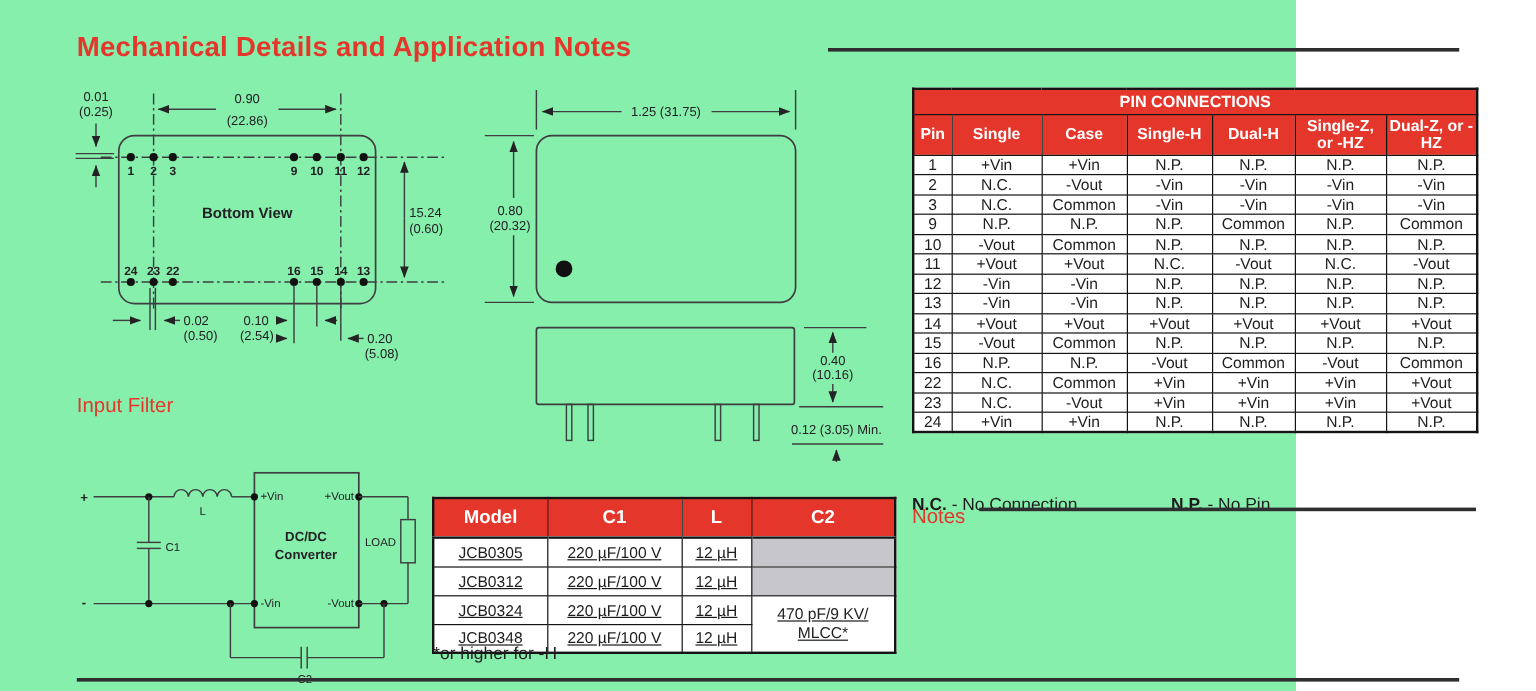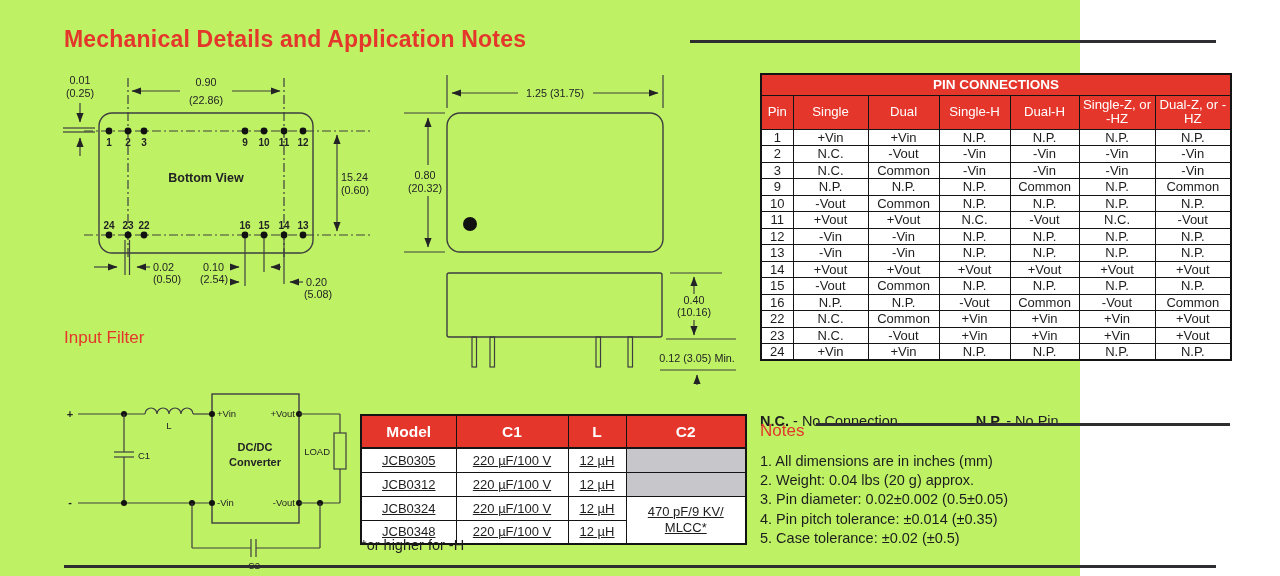--- a/index.html
+++ b/index.html
@@ -3,21 +3,21 @@
 <meta charset="utf-8">
 <style>
   :root{
     --red:#e5362b;
     --ink:#1d1d1f;
     --line:#141414;
     --draw:#3e3e40;
   }
   *{margin:0;padding:0;box-sizing:border-box;}
   body{width:1280px;height:576px;background:#fff;font-family:"Liberation Sans","DejaVu Sans",sans-serif;color:var(--ink);overflow:hidden;}
-  .page{position:relative;width:1080px;height:576px;background:#bef264;}
+  .page{position:relative;width:1080px;height:576px;background:#86efac;}
 
   .page-title{position:absolute;left:64px;top:26px;font-size:23px;font-weight:700;color:var(--red);letter-spacing:.2px;}
   .title-rule{position:absolute;left:690px;top:40px;width:526px;height:3px;background:#2e2e30;}
   .bottom-rule{position:absolute;left:64px;top:565px;width:1152px;height:3px;background:#2e2e30;}
 
   .sec-heading{font-size:17px;font-weight:400;color:var(--red);}
   .input-filter-heading{position:absolute;left:64px;top:328px;}
 
   svg{position:absolute;overflow:visible;}
   svg text{font-family:"Liberation Sans","DejaVu Sans",sans-serif;fill:#232325;}
@@ -29,21 +29,21 @@
   .ln{stroke:var(--draw);stroke-width:1.2;fill:none;}
   .lnb{stroke:var(--draw);stroke-width:1.4;fill:none;}
   .dd{stroke-dasharray:9 3 2 3;}
   .dot{fill:#111;}
 
   table{border-collapse:collapse;table-layout:fixed;position:absolute;background:#fff;padding-left:16px;}
   td,th{border:1.5px solid var(--line);padding:0;text-align:center;vertical-align:middle;overflow:hidden;}
 
   .pin-table{left:760px;top:73px;width:470px;border:2.5px solid var(--line);}
   .pin-table .pt-title{height:21px;background:var(--red);color:#fff;font-size:13.5px;font-weight:700;}
-  .pin-table .pt-col{height:34px;background:var(--red);color:#fff;font-size:13.2px;font-weight:400;line-height:1.08;padding:1px 2px;}
+  .pin-table .pt-col{height:34px;background:var(--red);color:#fff;font-size:13.2px;font-weight:700;line-height:1.08;padding:1px 2px;}
   .pin-table td{height:16.5px;font-size:13px;background:#fff;}
 
   .model-table{left:360px;top:398px;width:385px;border:2.5px solid var(--line);margin-top:16px;}
   .model-table th{height:33px;background:var(--red);color:#fff;font-size:15.5px;font-weight:700;border-bottom:2.5px solid var(--line);}
   .model-table td{height:24px;font-size:13px;background:#fff;text-decoration:underline;}
   .model-table td.gray{background:#c7c6ca;}
   .model-table td.c2merge{line-height:1.2;}
   .footnote{position:absolute;left:361px;top:537px;font-size:14.5px;text-align:right;}
 
   .legend{position:absolute;left:760px;top:413px;font-size:14.5px;}
@@ -309,21 +309,21 @@
     <thead>
       <tr>
         <th class="pt-title" colspan="7">PIN CONNECTIONS</th>
       </tr>
       <tr>
 
           <th class="pt-col">Pin</th>
 
           <th class="pt-col">Single</th>
 
-          <th class="pt-col">Dual</th>
+          <th class="pt-col">Case</th>
 
           <th class="pt-col">Single-H</th>
 
           <th class="pt-col">Dual-H</th>
 
           <th class="pt-col">Single-Z, or -HZ</th>
 
           <th class="pt-col">Dual-Z, or -HZ</th>
 
       </tr>
@@ -475,29 +475,16 @@
 
   <div class="legend">
     <span><b>N.C.</b> <span>- No Connection</span></span>
     <span class="lg2"><b>N.P.</b> <span>- No Pin</span></span>
   </div>
 
   <div class="notes-head">
     <span class="sec-heading">Notes</span>
     <div class="rule"></div>
   </div>
-  <div class="notes-list">
-
-      <div>1. All dimensions are in inches (mm)</div>
-
-      <div>2. Weight: 0.04 lbs (20 g) approx.</div>
-
-      <div>3. Pin diameter: 0.02±0.002 (0.5±0.05)</div>
-
-      <div>4. Pin pitch tolerance: ±0.014 (±0.35)</div>
-
-      <div>5. Case tolerance: ±0.02 (±0.5)</div>
-
-  </div>
 
   <div class="bottom-rule"></div>
 
 </div>
 
 </body></html>

